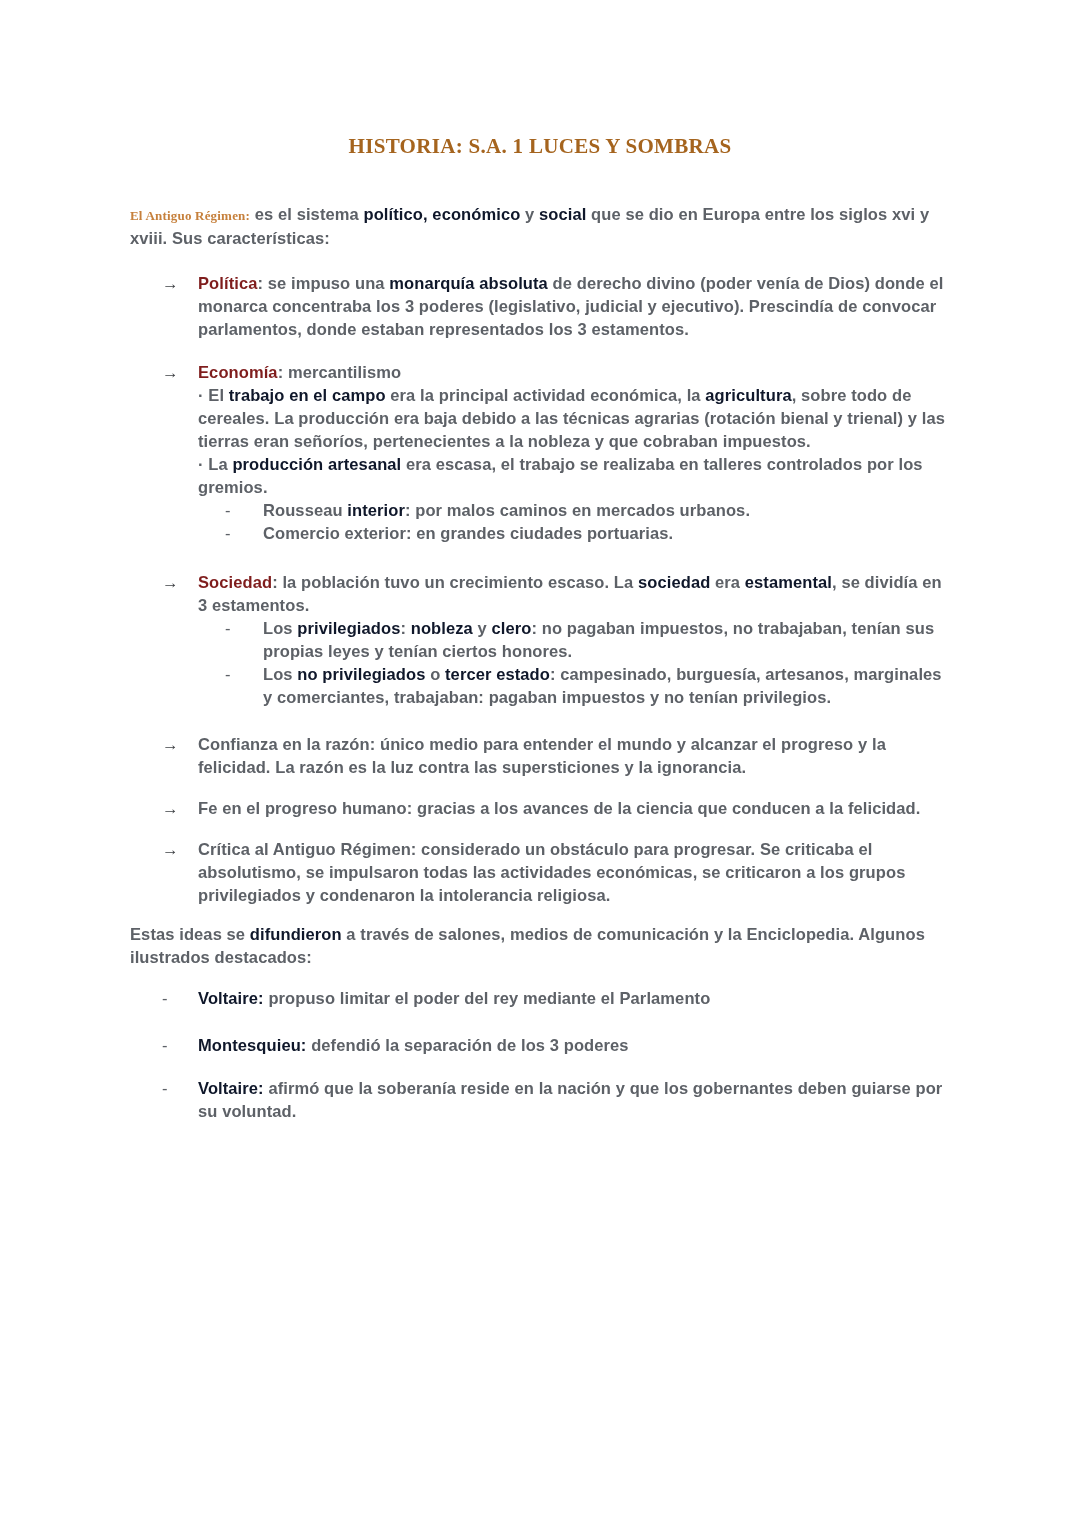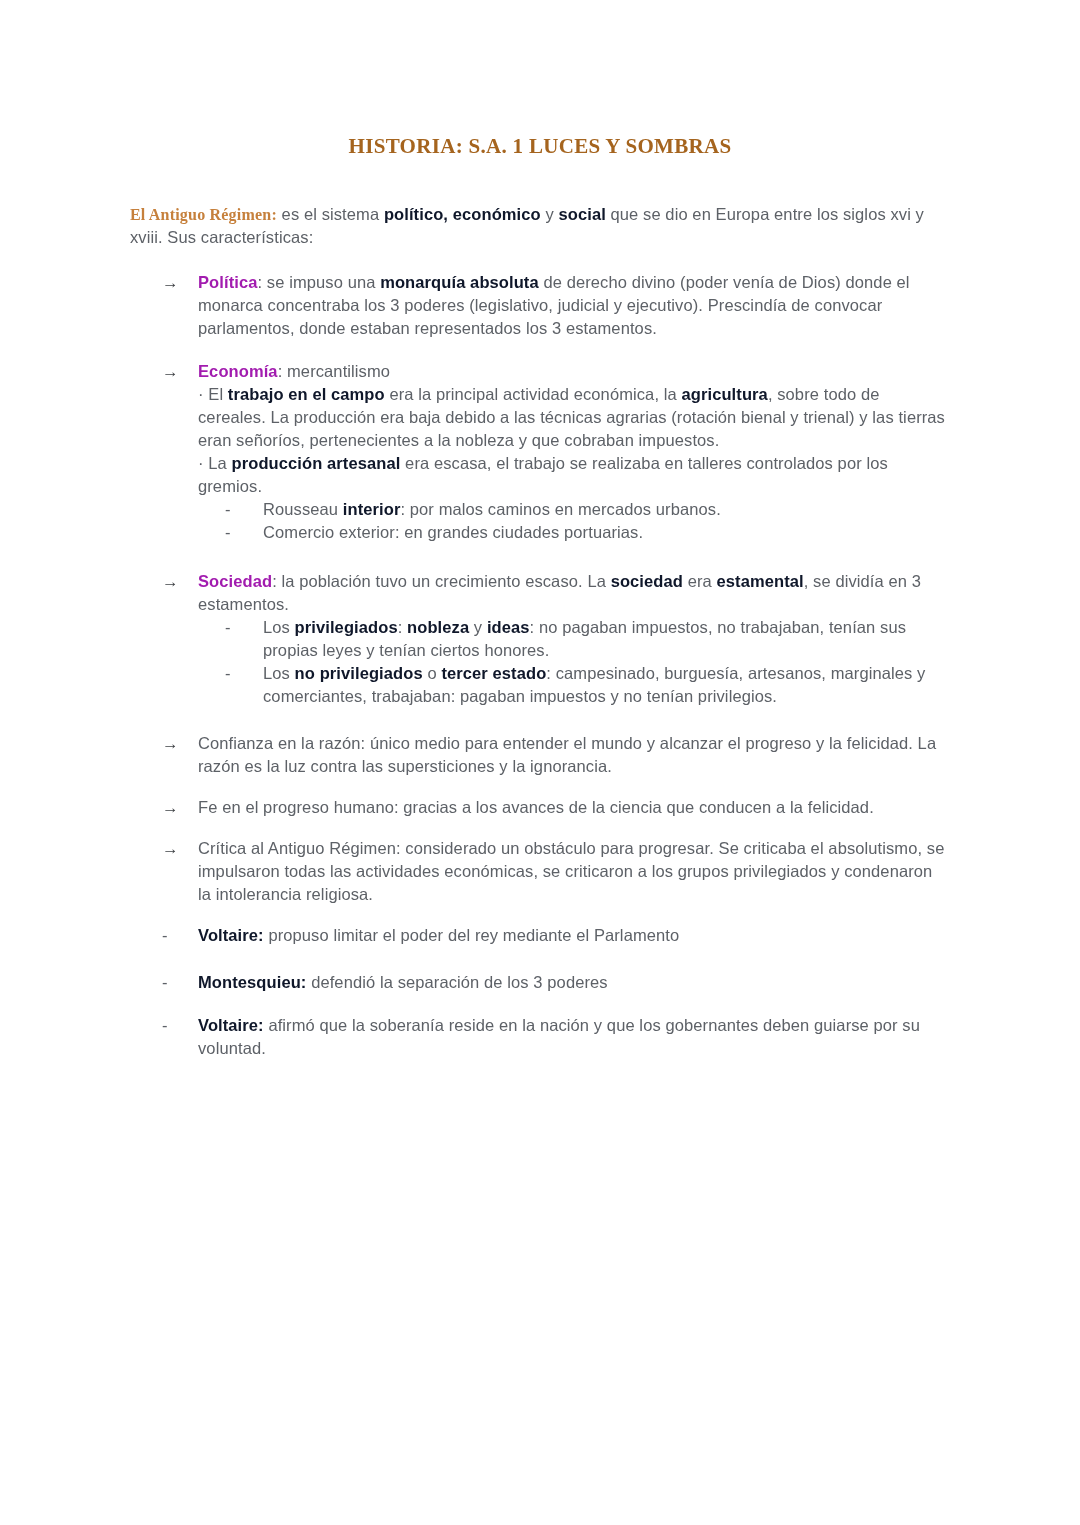--- a/index.html
+++ b/index.html
@@ -53,27 +53,27 @@
     display: flex;
     align-items: flex-start;
     padding-left: 95px;
   }
   .sub-dash-item .marker {
     flex: 0 0 38px;
     width: 38px;
     color: #5d6167;
   }
   .content { flex: 1 1 auto; min-width: 0; }
-  .seg-n { font-weight: 400; }
+  .seg-n { font-weight: 700; }
   .seg-b { font-weight: 700; color: #0f172a; }
-  .seg-o { font-weight: 700; color: #a21caf; }
+  .seg-o { font-weight: 700; color: #7f1d1d; }
   .seg-h {
     font-family: "Liberation Serif", serif;
     font-weight: 700;
-    font-size: 16px;
+    font-size: 13px;
     color: #c6803c;
     letter-spacing: 0.2px;
   }
 </style>
 </head>
 <body>
 
 <div class="page">
   <h1 class="doc-title">HISTORIA: S.A. 1 LUCES Y SOMBRAS</h1>
   <main>
@@ -108,21 +108,21 @@
       </div>
       <div class="block arrow-item" style="margin-top: 26px;">
         <span class="marker">→</span>
         <div class="content">
           <p class="par"><span class="seg-o">Sociedad</span><span class="seg-n">: la población tuvo un crecimiento escaso. La </span><span class="seg-b">sociedad</span><span class="seg-n"> era </span><span class="seg-b">estamental</span><span class="seg-n">, se dividía en 3 estamentos.</span></p>
         </div>
       </div>
       <div class="block sub-dash-item">
         <span class="marker">-</span>
         <div class="content">
-          <p class="par"><span class="seg-n">Los </span><span class="seg-b">privilegiados</span><span class="seg-n">: </span><span class="seg-b">nobleza</span><span class="seg-n"> y </span><span class="seg-b">ideas</span><span class="seg-n">: no pagaban impuestos, no trabajaban, tenían sus propias leyes y tenían ciertos honores.</span></p>
+          <p class="par"><span class="seg-n">Los </span><span class="seg-b">privilegiados</span><span class="seg-n">: </span><span class="seg-b">nobleza</span><span class="seg-n"> y </span><span class="seg-b">clero</span><span class="seg-n">: no pagaban impuestos, no trabajaban, tenían sus propias leyes y tenían ciertos honores.</span></p>
         </div>
       </div>
       <div class="block sub-dash-item">
         <span class="marker">-</span>
         <div class="content">
           <p class="par"><span class="seg-n">Los </span><span class="seg-b">no privilegiados</span><span class="seg-n"> o </span><span class="seg-b">tercer estado</span><span class="seg-n">: campesinado, burguesía, artesanos, marginales y comerciantes, trabajaban: pagaban impuestos y no tenían privilegios.</span></p>
         </div>
       </div>
       <div class="block arrow-item" style="margin-top: 24px;">
         <span class="marker">→</span>
@@ -135,20 +135,23 @@
         <div class="content">
           <p class="par"><span class="seg-n">Fe en el progreso humano: gracias a los avances de la ciencia que conducen a la felicidad.</span></p>
         </div>
       </div>
       <div class="block arrow-item" style="margin-top: 18px;">
         <span class="marker">→</span>
         <div class="content">
           <p class="par"><span class="seg-n">Crítica al Antiguo Régimen: considerado un obstáculo para progresar. Se criticaba el absolutismo, se impulsaron todas las actividades económicas, se criticaron a los grupos privilegiados y condenaron la intolerancia religiosa.</span></p>
         </div>
       </div>
+      <div class="block paragraph" style="margin-top: 16px;">
+        <p class="par"><span class="seg-n">Estas ideas se </span><span class="seg-b">difundieron</span><span class="seg-n"> a través de salones, medios de comunicación y la Enciclopedia. Algunos ilustrados destacados:</span></p>
+      </div>
       <div class="block dash-item" style="margin-top: 18px;">
         <span class="marker">-</span>
         <div class="content">
           <p class="par"><span class="seg-b">Voltaire:</span><span class="seg-n"> propuso limitar el poder del rey mediante el Parlamento</span></p>
         </div>
       </div>
       <div class="block dash-item" style="margin-top: 24px;">
         <span class="marker">-</span>
         <div class="content">
           <p class="par"><span class="seg-b">Montesquieu:</span><span class="seg-n"> defendió la separación de los 3 poderes</span></p>

